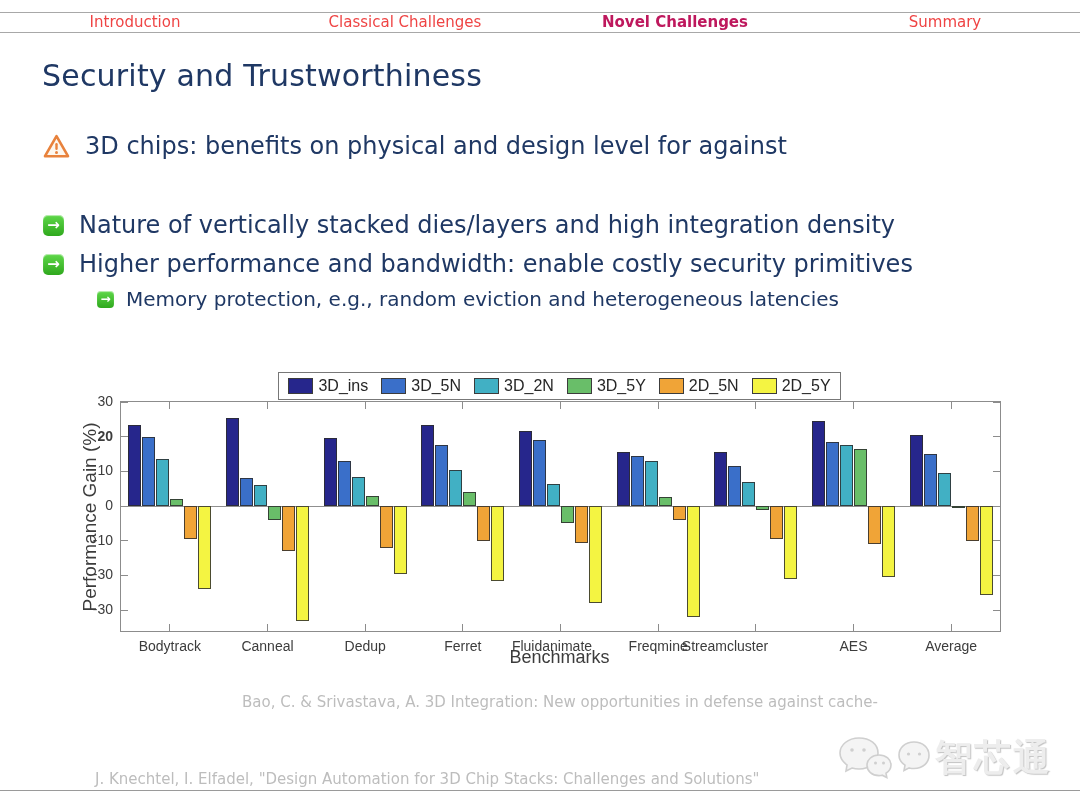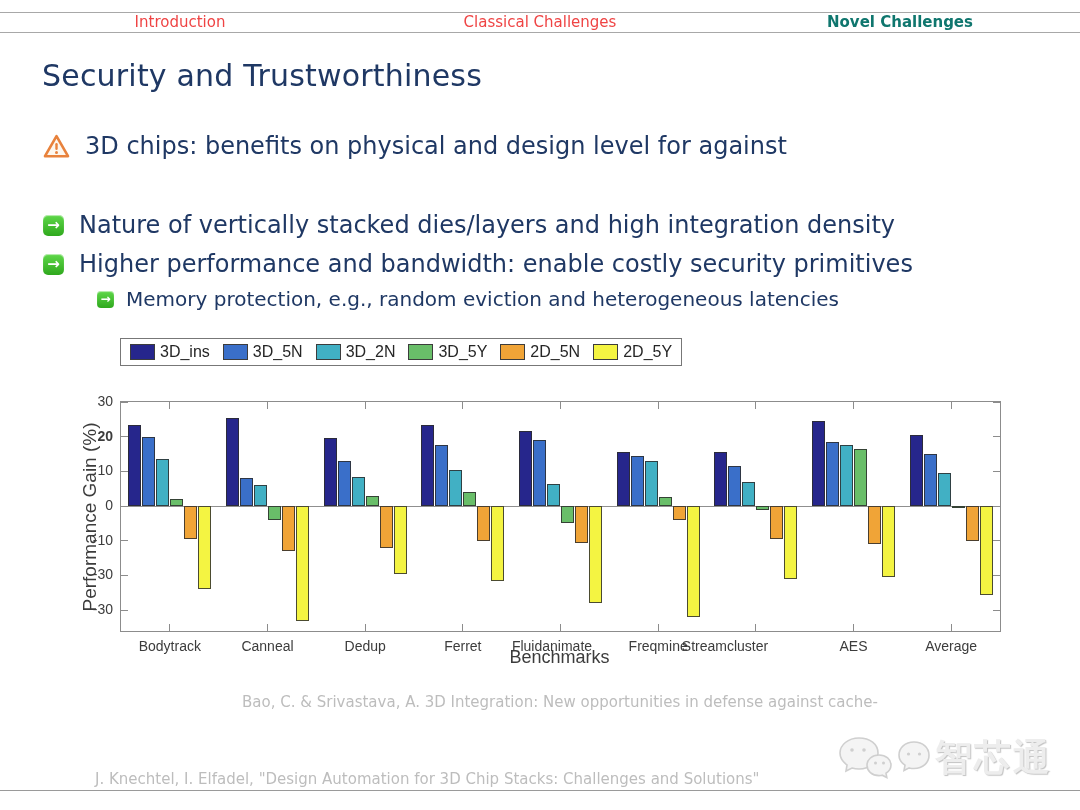--- a/index.html
+++ b/index.html
@@ -2,37 +2,37 @@
 <html><head>
 <meta charset="utf-8">
 <style>
   html,body{margin:0;padding:0;}
   body{width:1080px;height:810px;position:relative;background:#ffffff;overflow:hidden;
        font-family:"DejaVu Sans",sans-serif;}
   
   #nav-band{position:absolute;top:12px;left:0;width:1080px;height:19px;
             border-top:1px solid #a8a8a8;border-bottom:1px solid #a8a8a8;display:flex;}
   .nav-item{flex:1;text-align:center;font-size:15px;line-height:19px;color:#ef4444;cursor:pointer;}
-  .nav-item.active{color:#0f766e;font-weight:bold;}
+  .nav-item.active{color:#be185d;font-weight:bold;}
   
   #slide-title{position:absolute;left:42px;top:58px;font-size:30px;color:#1f3864;font-weight:500;letter-spacing:0.2px;}
   
   .bullet-row{position:absolute;display:flex;align-items:center;gap:15px;color:#1f3864;}
   #warning-row{left:43px;top:132px;font-size:24px;}
   #arrow-row-1{left:43px;top:211px;font-size:24px;}
   #arrow-row-2{left:43px;top:250px;font-size:24px;}
   #sub-row{left:97px;top:287px;font-size:20px;gap:12px;}
   .green-bullet{width:21px;height:21px;border-radius:5px;flex:0 0 auto;
       background:linear-gradient(180deg,#5fd84a 0%,#2fa81d 100%);
       box-shadow:inset 0 1px 1px rgba(255,255,255,.6);
       color:#fff;display:flex;align-items:center;justify-content:center;
       font-size:15px;font-weight:bold;line-height:1;}
   .green-bullet.small{width:17px;height:17px;font-size:12px;border-radius:4px;}
   
-  #legend-wrap{position:absolute;left:120px;top:338px;width:879px;}
+  #legend-wrap{position:absolute;left:120px;top:372px;width:879px;text-align:center;}
   #legend{display:inline-flex;align-items:center;gap:13px;border:1px solid #777;
           background:#fff;padding:4px 9px;font-family:"Liberation Sans",sans-serif;
           font-size:16px;color:#262626;}
   .legend-item{display:flex;align-items:center;}
   .legend-swatch{width:25px;height:16px;border:1px solid #3c3c3c;margin-right:5px;box-sizing:border-box;}
   #plot{position:absolute;left:120px;top:401px;width:879px;height:229px;
         border:1px solid #8c8c8c;box-sizing:content-box;}
   .bar{position:absolute;box-sizing:border-box;border:1px solid rgba(45,45,45,.85);}
   .zero-line{position:absolute;left:0;width:879px;height:1px;background:#8f8f8f;}
   .tick{position:absolute;background:#8c8c8c;}
@@ -55,20 +55,21 @@
              text-shadow:1px 1px 1px #c2c2c2, -1px -1px 0 #ffffff;white-space:nowrap;}
   .wm-text{letter-spacing:2px;}
 </style>
 </head>
 <body>
 
 <div id="nav-band">
     <div class="nav-item">Introduction</div>
     <div class="nav-item">Classical Challenges</div>
     <div class="nav-item active">Novel Challenges</div>
+    <div class="nav-item">Summary</div>
   </div>
 
 <div id="slide-title">Security and Trustworthiness</div>
 
 <div class="bullet-row" id="warning-row">
   <span style="display:flex;">
     <svg width="27" height="25" viewBox="0 0 27 25">
       <path d="M13.5 2.2 L25 22.2 L2 22.2 Z" fill="#fdf7ef" stroke="#e8823c" stroke-width="2.6" stroke-linejoin="round"></path>
       <rect x="12.3" y="9" width="2.4" height="7" rx="1.2" fill="#e8823c"></rect>
       <circle cx="13.5" cy="18.6" r="1.5" fill="#e8823c"></circle>

